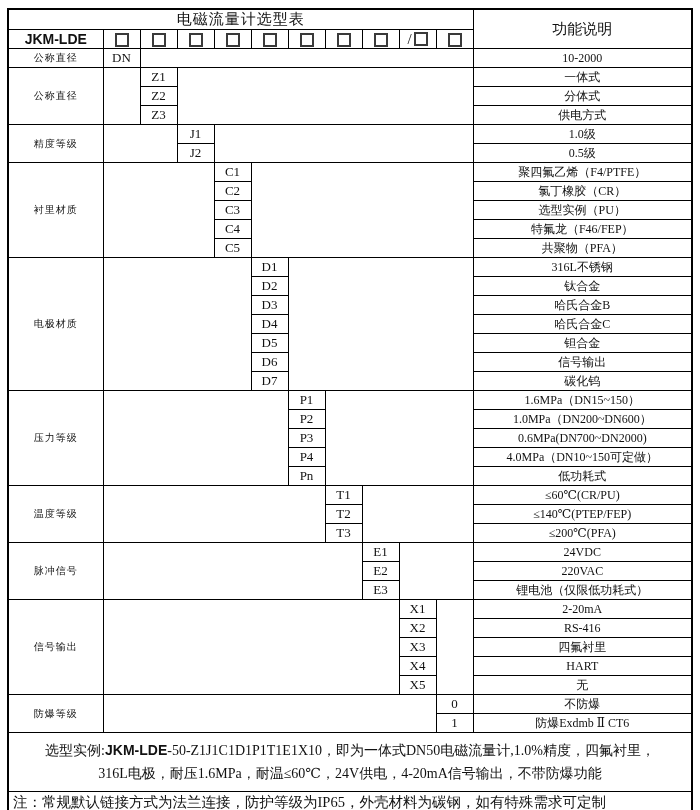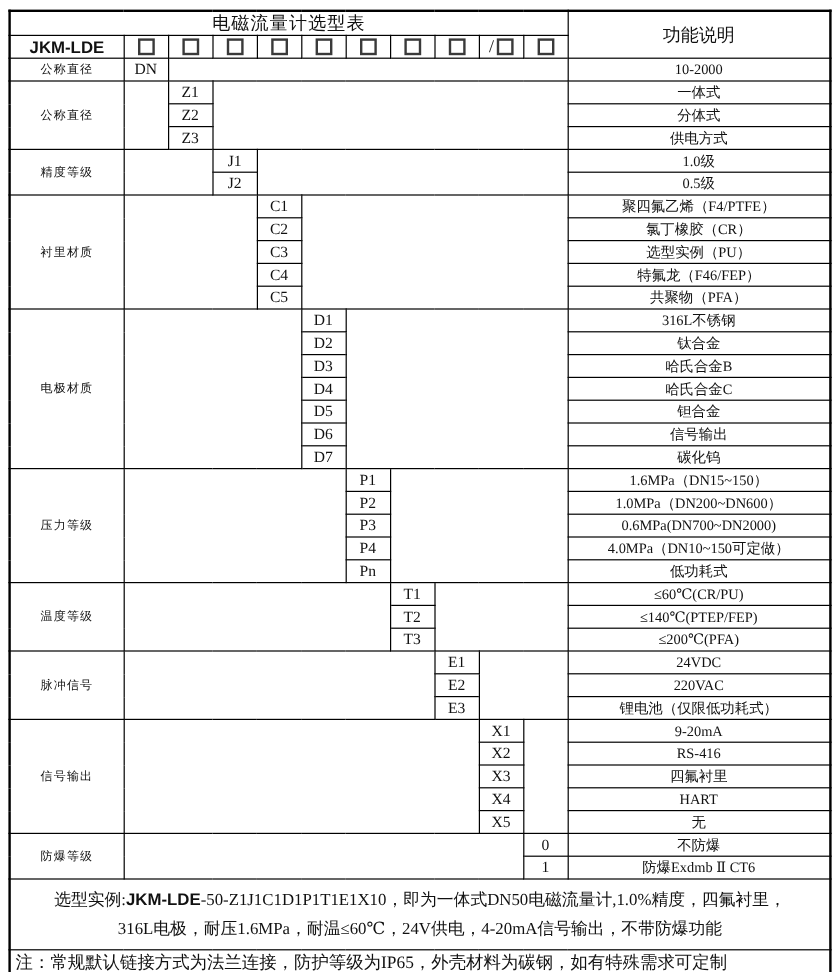--- a/index.html
+++ b/index.html
@@ -209,21 +209,21 @@
   <tr>
     <td class="code">E3</td>
     <td class="desc">锂电池（仅限低功耗式）</td>
   </tr>
 
   <tr>
     <td rowspan="5" class="lbl">信号输出</td>
     <td colspan="8" rowspan="5"></td>
     <td class="code">X1</td>
     <td rowspan="5"></td>
-    <td class="desc">9-20mA</td>
+    <td class="desc">2-20mA</td>
   </tr>
   <tr>
     <td class="code">X2</td>
     <td class="desc">RS-416</td>
   </tr>
   <tr>
     <td class="code">X3</td>
     <td class="desc">四氟衬里</td>
   </tr>
   <tr>

